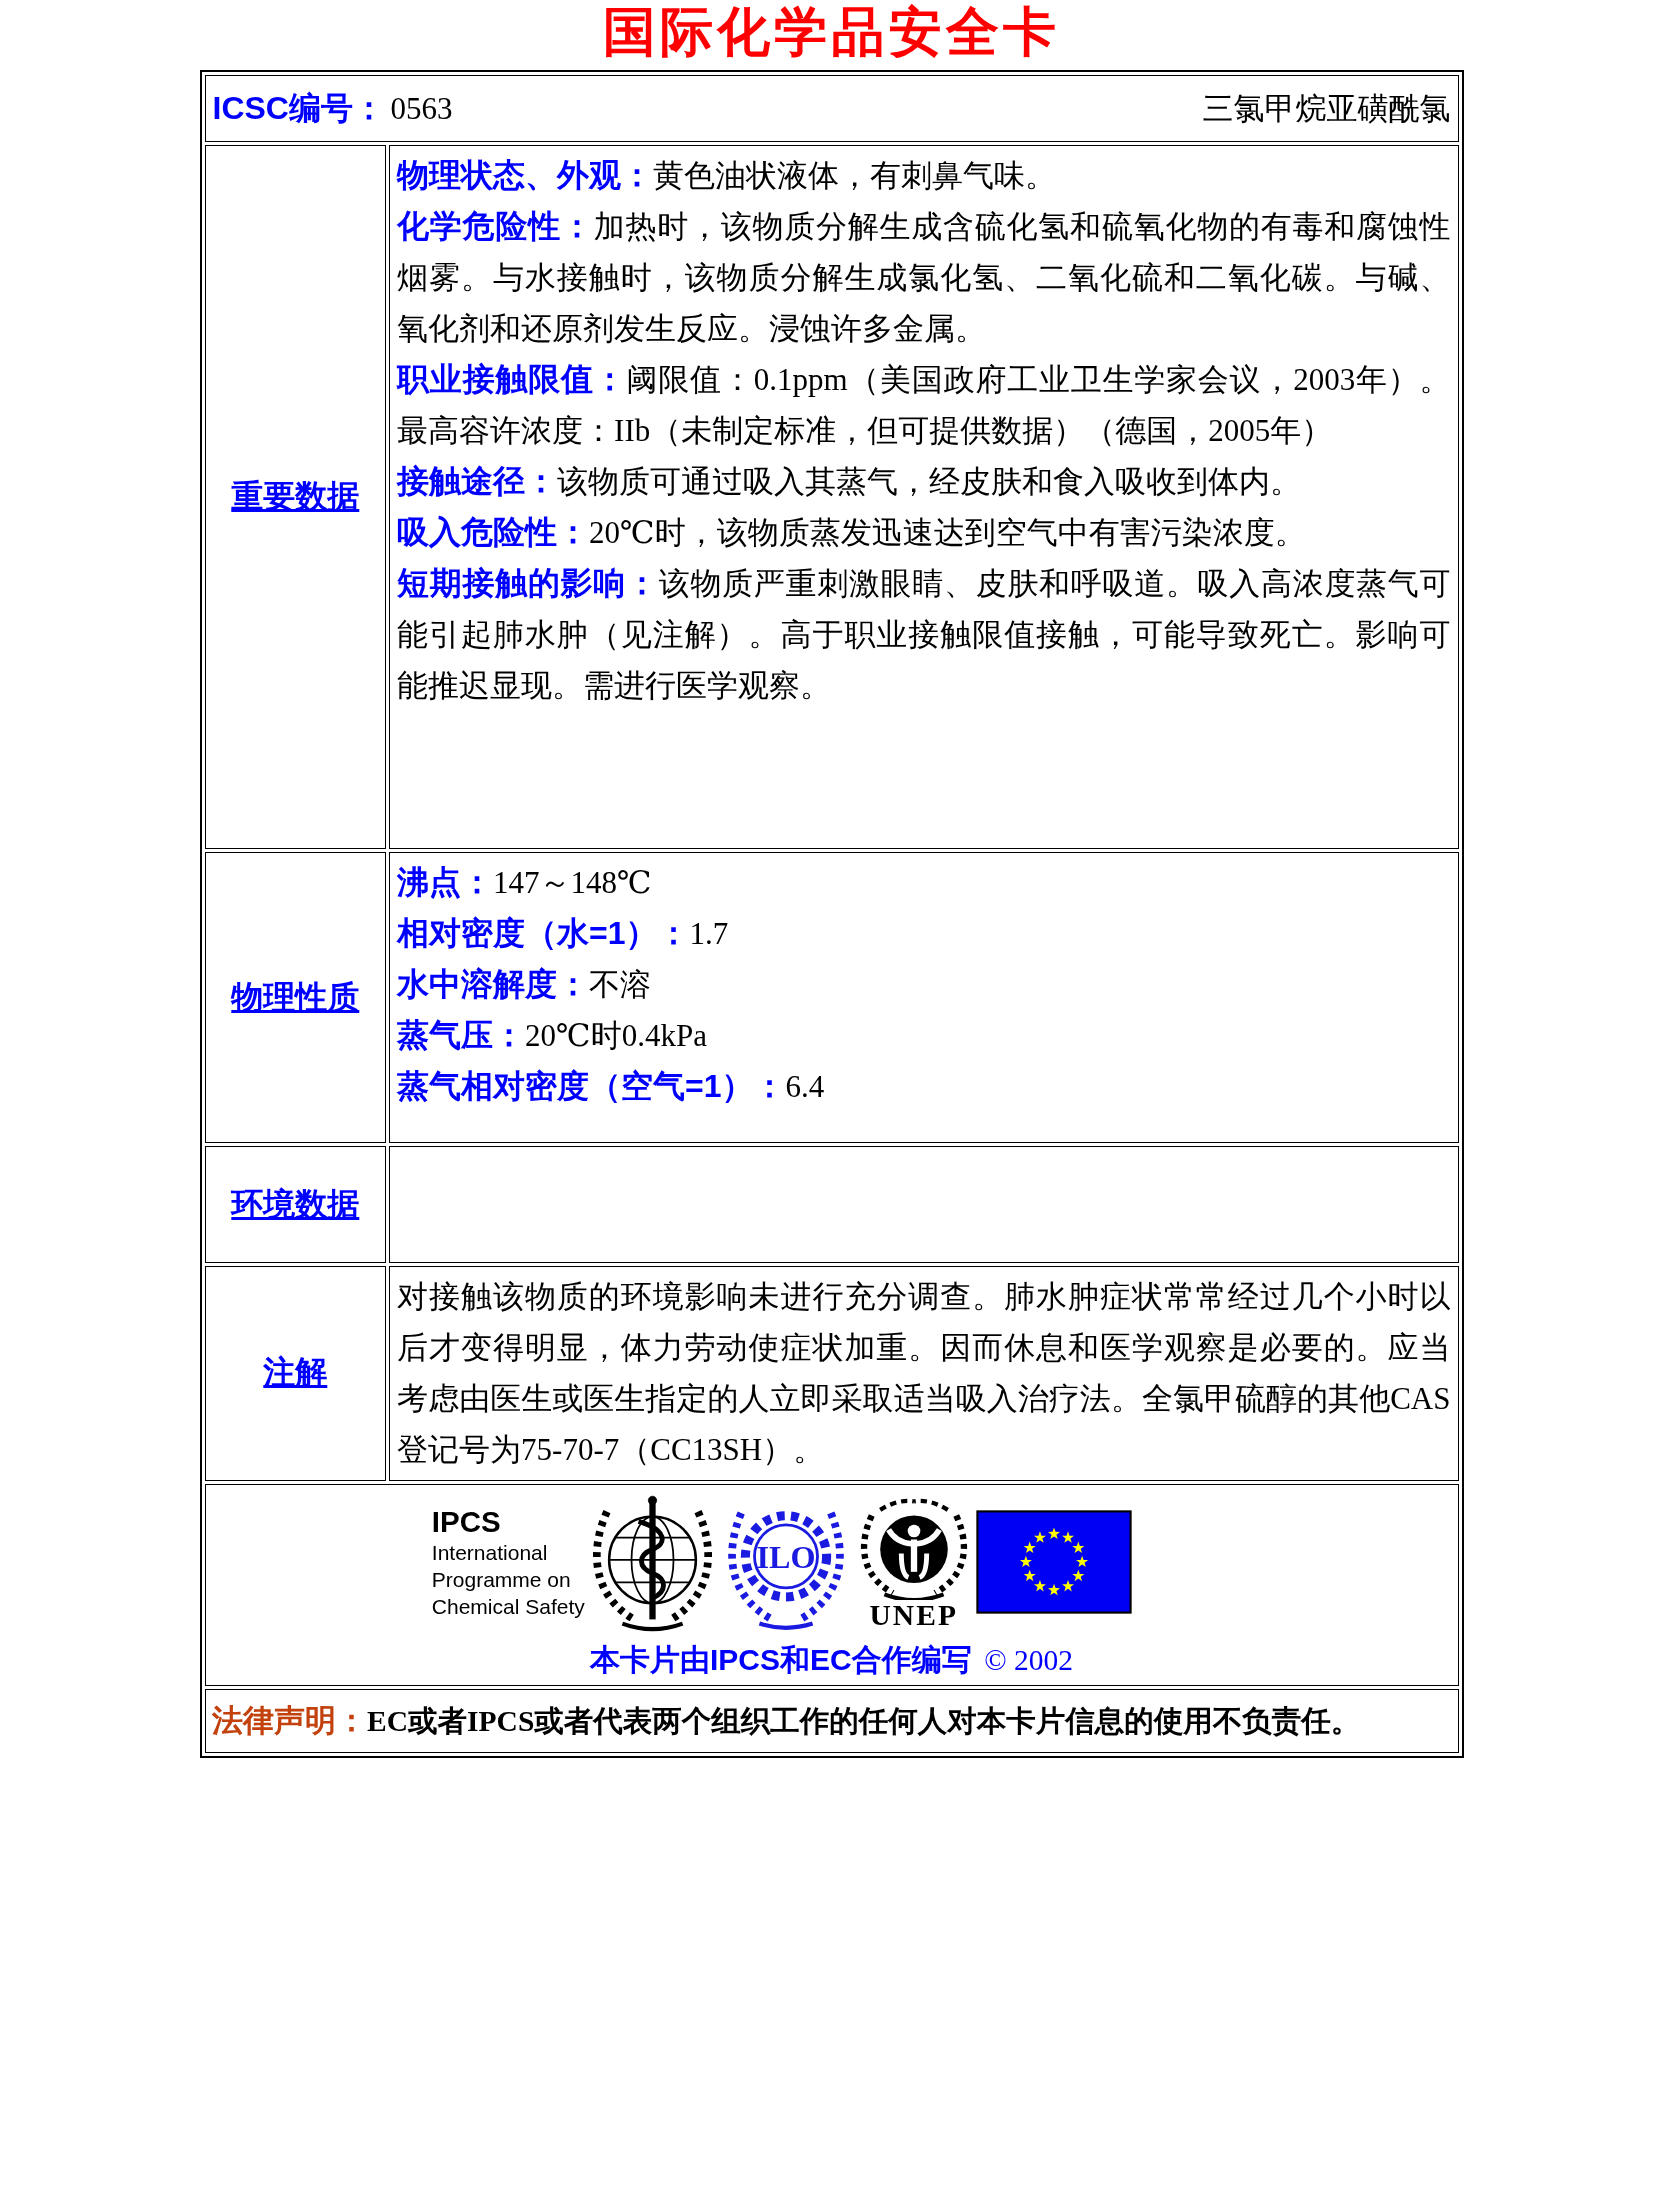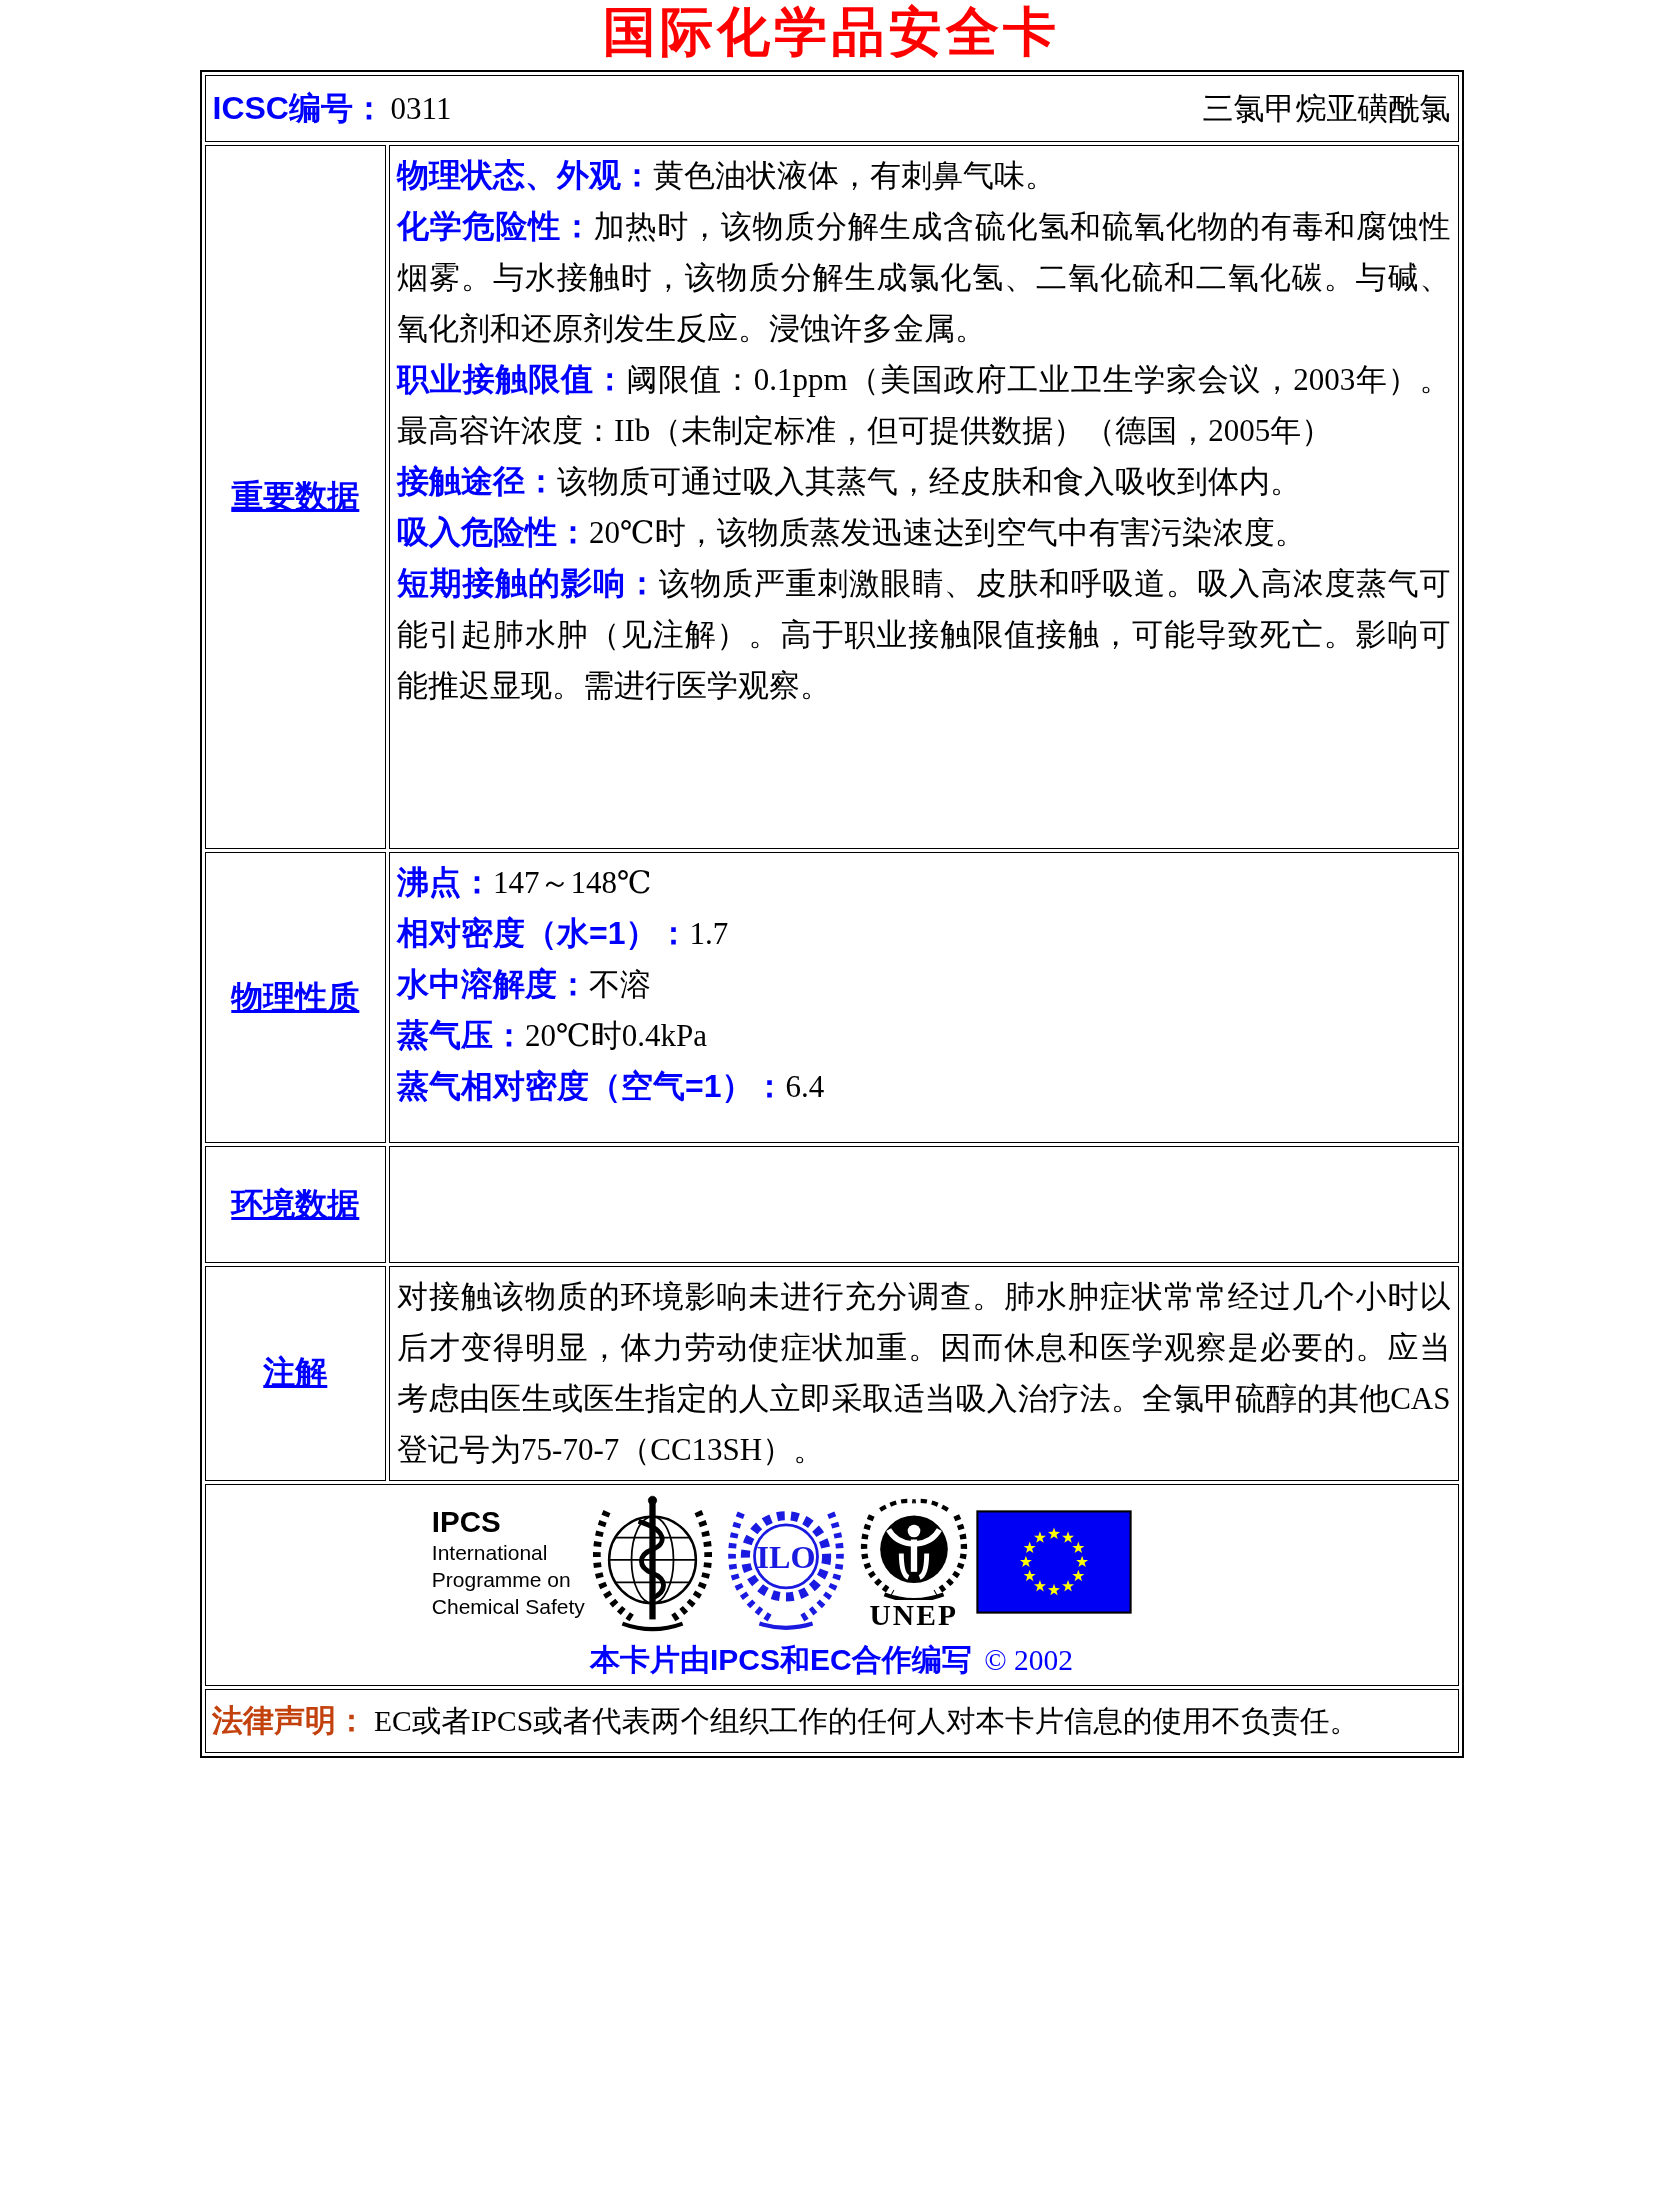--- a/index.html
+++ b/index.html
@@ -85,36 +85,36 @@
     text-align:center;
     margin-top:5.6px;
     font-size:31px;
     line-height:39px;
   }
   .caption-main{font-family:var(--sans);font-weight:bold;color:var(--blue);font-size:30px;}
   .caption-copy{font-family:var(--serif);color:var(--blue);font-size:29.5px;margin-left:12.6px;}
   
   .legal-flex{display:flex;align-items:baseline;padding:0 5.6px;}
   .legal-label{font-family:var(--sans);font-weight:bold;font-size:31px;color:#c2410c;white-space:nowrap;}
-  .legal-text{font-family:var(--serif);font-size:29.5px;color:#000;margin-left:7px;}
+  .legal-text{font-family:var(--serif);font-size:29.5px;color:#000;font-weight:bold;}
   svg{display:block;}
 </style>
 </head>
 <body>
 
 <h1 class="page-title">国际化学品安全卡</h1>
 
 <table class="icsc">
 
   <tbody>
       <tr>
     <td class="header-cell" colspan="2">
       <div class="header-flex">
         <div>
-          <span class="icsc-no-label">ICSC编号：</span><span class="icsc-no-value">0311</span>
+          <span class="icsc-no-label">ICSC编号：</span><span class="icsc-no-value">0563</span>
         </div>
         <div class="chem-name">三氯甲烷亚磺酰氯</div>
       </div>
     </td>
   </tr>
 
   <tr>
     <td class="label-cell h-important">
       <span>重要数据</span>
     </td>

